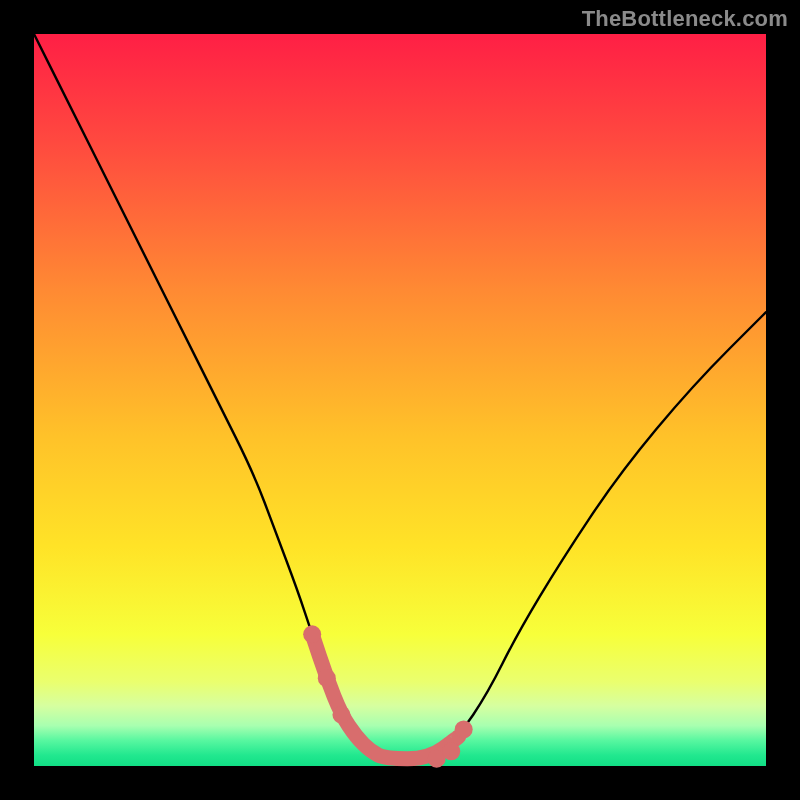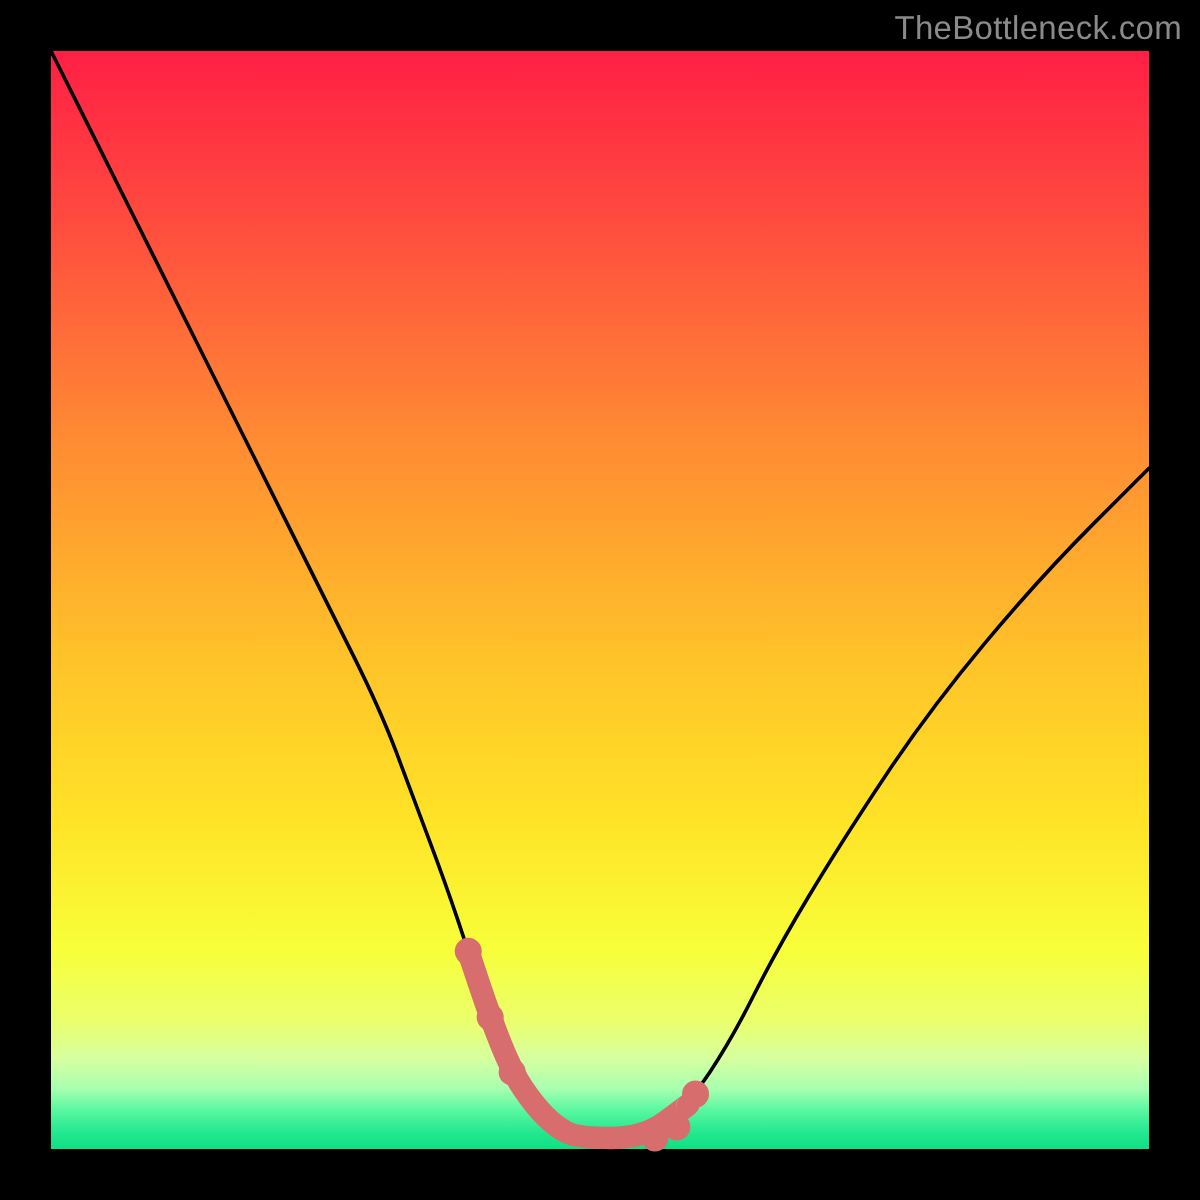--- a/index.html
+++ b/index.html
@@ -17,21 +17,21 @@
     width: 800px;
     height: 800px;
     background: #000;
   }
   .watermark {
     position: absolute;
     top: 6px;
     right: 12px;
     font-family: Arial, Helvetica, sans-serif;
     font-size: 22px;
-    font-weight: 400;
+    font-weight: 700;
     color: #8a8a8a;
     letter-spacing: 0.2px;
   }
   svg {
     position: absolute;
     top: 0;
     left: 0;
   }
 </style>
 </head>

